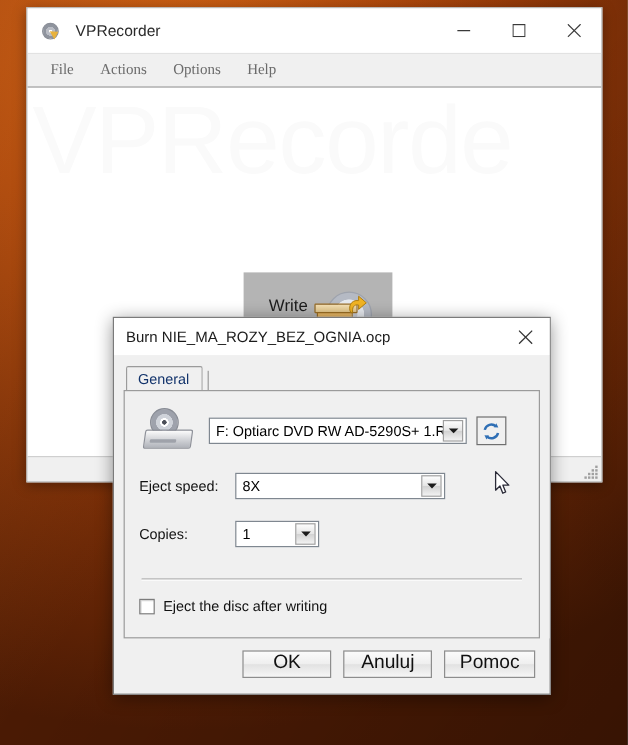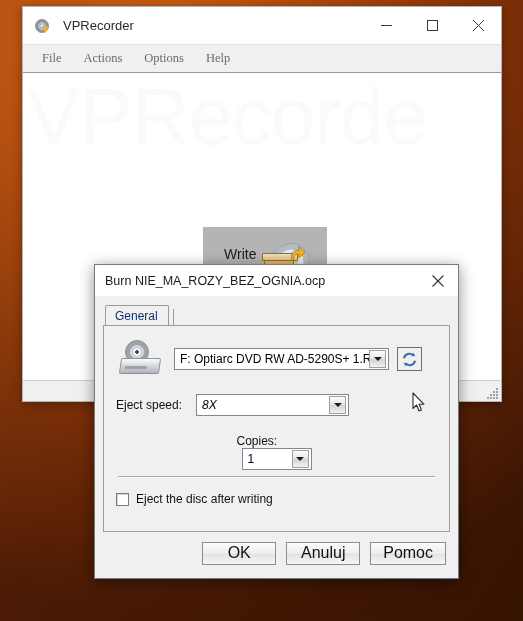--- a/index.html
+++ b/index.html
@@ -344,22 +344,22 @@
   }
   .refresh-btn svg { display:block; }
 
   .field-label {
     font-size: 12px;
     color: #111;
     width: 80px;
     flex: none;
   }
   .row-speed { margin-bottom: 18px; }
-  .speed-combo { width: 153px; font-style: italic; }
-  .row-copies { margin-bottom: 6px; flex-direction: column; }
+  .speed-combo { width: 175px; }
+  .row-copies { margin-bottom: 26px; }
   .copies-combo { width: 70px; }
 
   .separator {
     height: 0;
     border-top: 1px solid #a8a8a8;
     border-bottom: 1px solid #fdfdfd;
     margin: 6px 2px 14px 2px;
   }
 
   .checkrow { display:flex; align-items:center; }

